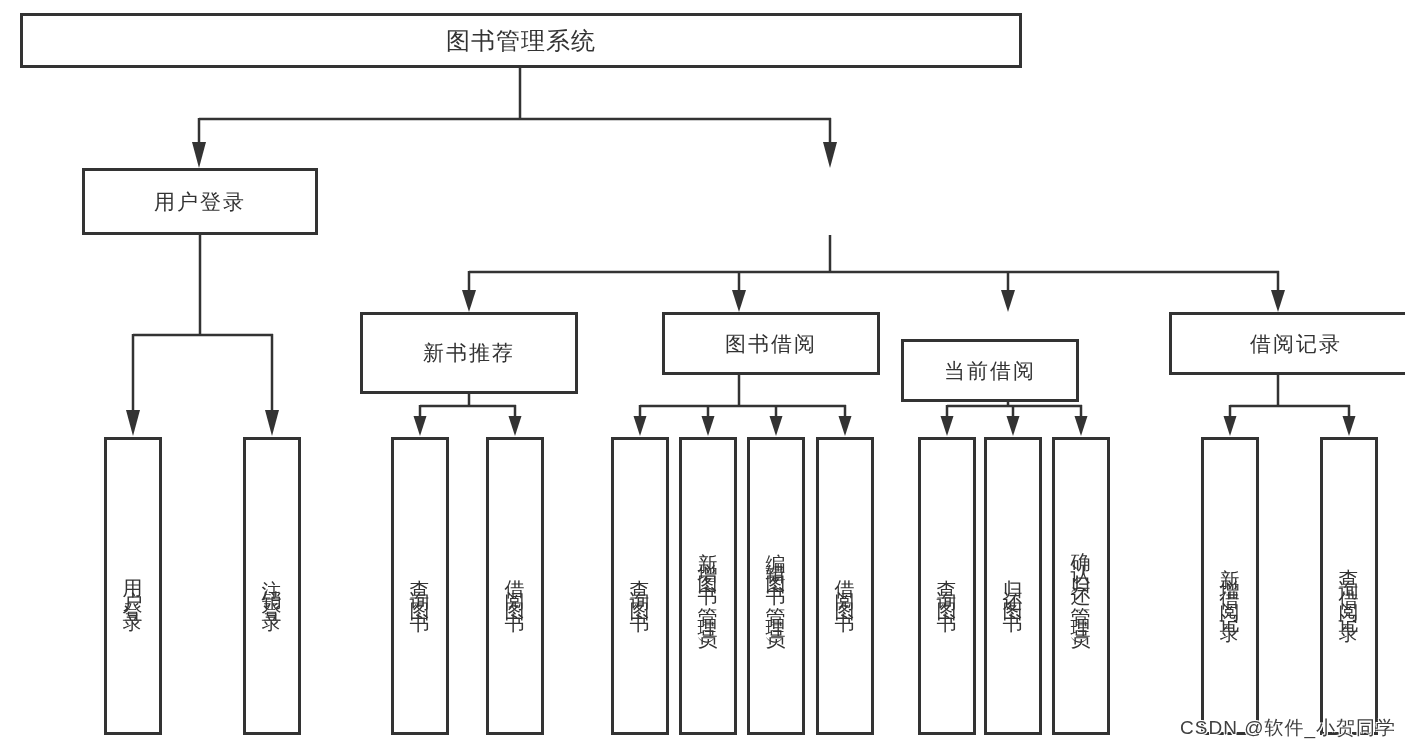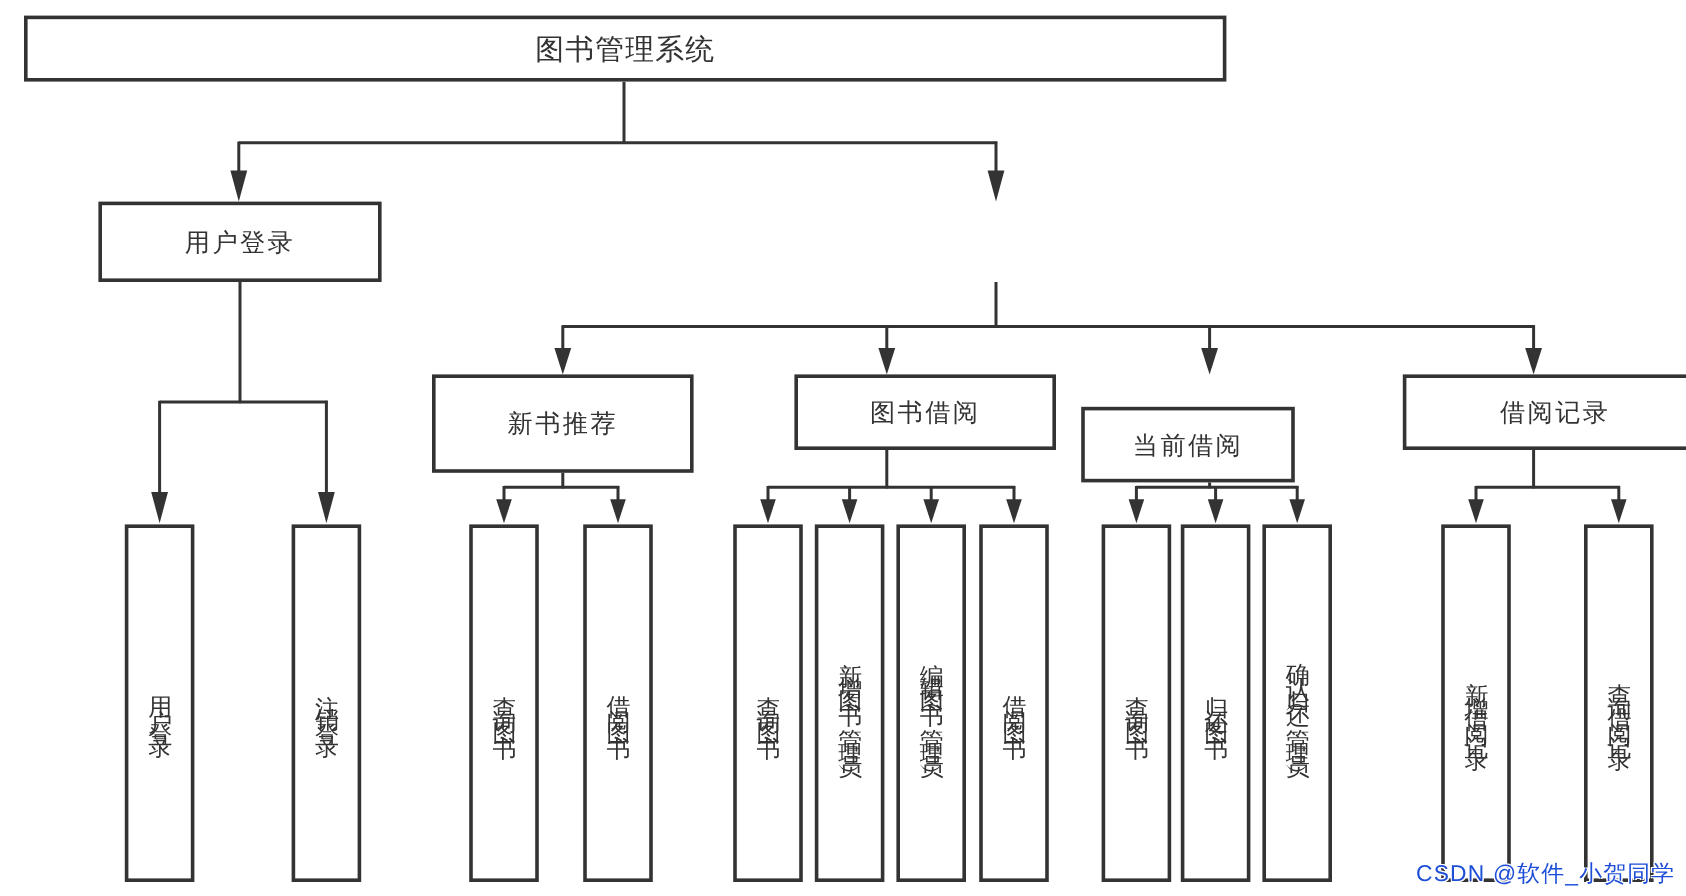--- a/index.html
+++ b/index.html
@@ -128,15 +128,15 @@
   <div class="node leaf" style="left:611px;">查询图书</div>
   <div class="node leaf" style="left:679px;">新增图书（管理员）</div>
   <div class="node leaf" style="left:747px;">编辑图书（管理员）</div>
   <div class="node leaf" style="left:816px;">借阅图书</div>
   <div class="node leaf" style="left:918px;">查询图书</div>
   <div class="node leaf" style="left:984px;">归还图书</div>
   <div class="node leaf" style="left:1052px;">确认归还（管理员）</div>
   <div class="node leaf" style="left:1201px;">新增借阅记录</div>
   <div class="node leaf" style="left:1320px;">查询借阅记录</div>
 
-  <div class="watermark" style="color: #1d4ed8;">CSDN @软件_小贺同学</div>
+  <div class="watermark" style="color: #404040;">CSDN @软件_小贺同学</div>
 
 </div>
 
 </body></html>

